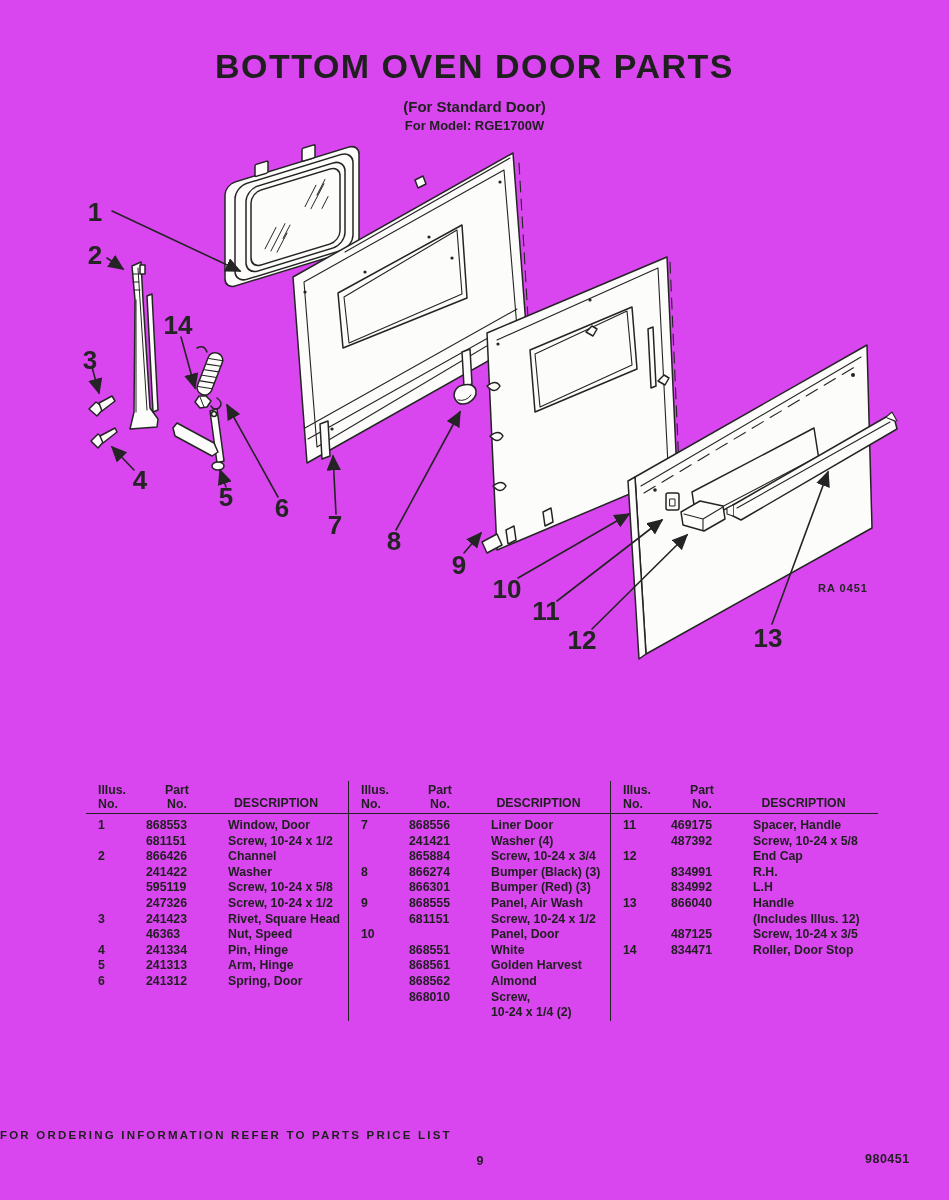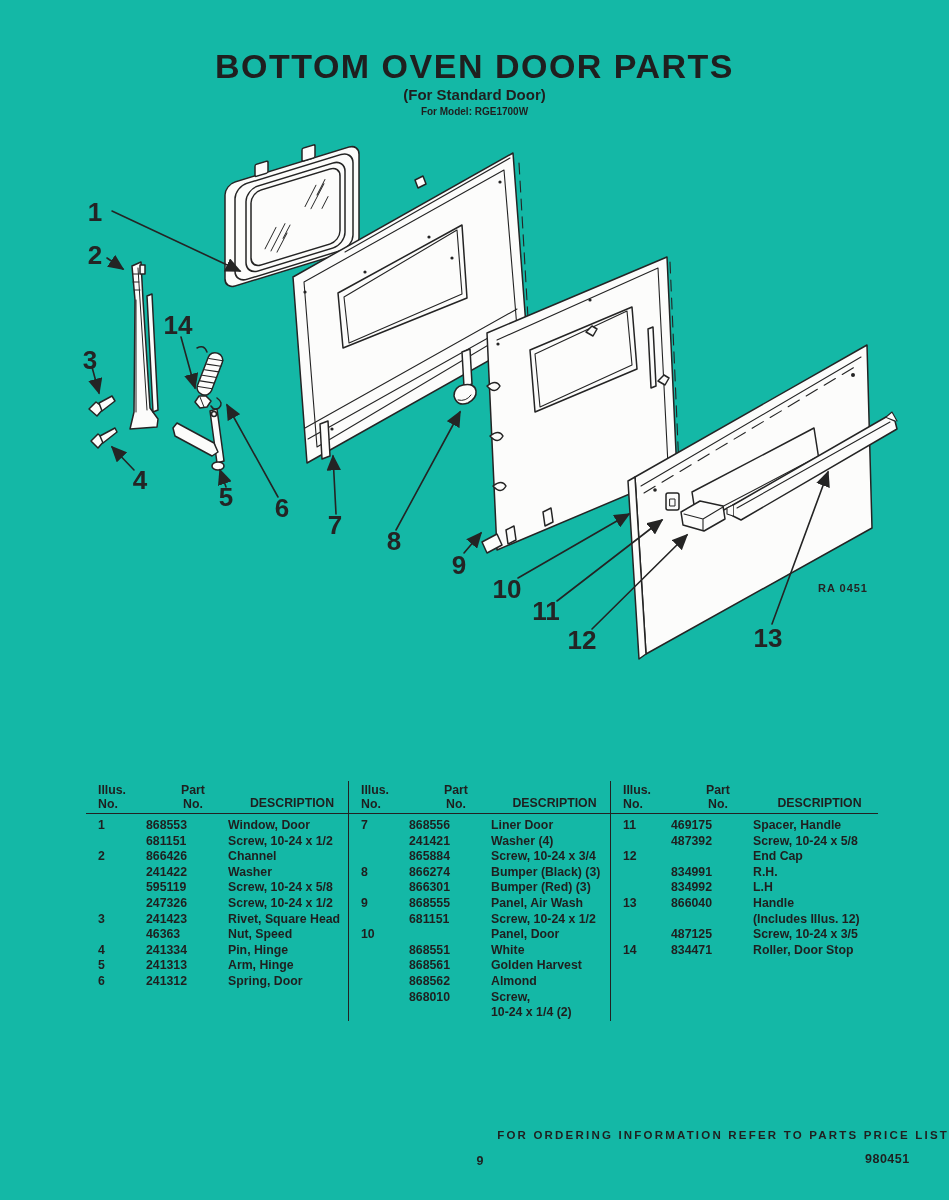--- a/index.html
+++ b/index.html
@@ -1,59 +1,59 @@
 <!DOCTYPE html>
 <html><head>
 <meta charset="utf-8">
 <style>
   html,body{margin:0;padding:0;background:#e8e8e8;}
   .page{
     position:relative;width:949px;height:1200px;margin:0 auto;
-    background:#14b8a6;color:#1f1f1f;overflow:hidden;
+    background:#d946ef;color:#1f1f1f;overflow:hidden;
     font-family:"Liberation Sans", sans-serif;
   }
   
   .doc-header{position:absolute;left:0;top:48px;width:949px;text-align:center;}
   .doc-title{font-size:34px;font-weight:bold;letter-spacing:1.5px;line-height:36px;}
-  .doc-subtitle{font-size:15px;font-weight:bold;margin-top:2px;}
-  .doc-model{font-size:10px;font-weight:bold;margin-top:3px;}
+  .doc-subtitle{font-size:15px;font-weight:bold;margin-top:14px;}
+  .doc-model{font-size:13px;font-weight:bold;margin-top:3px;}
   
   .diagram-svg{position:absolute;left:0;top:0;width:949px;height:710px;}
   .diagram-svg path,.diagram-svg rect,.diagram-svg polygon,.diagram-svg line,.diagram-svg polyline,.diagram-svg circle,.diagram-svg ellipse{
     vector-effect:none;
   }
   .callout-num{font-family:"Liberation Sans",sans-serif;font-size:26px;font-weight:bold;fill:#242424;}
   .ref-code{font-family:"Liberation Sans",sans-serif;font-size:11px;font-weight:bold;letter-spacing:1px;fill:#242424;}
   
   .parts-table{
     position:absolute;left:86px;top:781px;width:792px;height:240px;
     display:grid;grid-template-columns:262px 262px 268px;
   }
   .pgroup{position:relative;}
   .pgroup.bordered{border-left:1.6px solid #222;}
   .phead{
-    display:grid;grid-template-columns:42px 70px 1fr;column-gap:18px;
+    display:grid;grid-template-columns:42px 70px 1fr;column-gap:2px;
     padding:0 10px 2px 12px;border-bottom:1.6px solid #222;
     font-size:12.3px;font-weight:bold;line-height:13.5px;height:30px;
     align-items:end;
   }
   .phead .hcol{display:flex;flex-direction:column;justify-content:flex-end;}
   .phead .hc2{text-align:center;}
   .phead .hc3{text-align:center;padding-bottom:0.5px;}
   .pbody{padding:4px 8px 0 12px;}
   .prow{
     display:grid;grid-template-columns:42px 70px 1fr;column-gap:6px;
     font-size:12.3px;font-weight:bold;line-height:15.6px;
   }
   .c-illus{text-align:left;}
   .c-part{}
   .c-desc{padding-left:6px;white-space:nowrap;}
   
   .order-note{
-    position:absolute;left:0;top:1129px;width:949px;text-align:right;
+    position:absolute;left:0;top:1129px;width:949px;text-align:left;
     font-size:11.5px;font-weight:bold;letter-spacing:2.2px;
   }
   .page-num{position:absolute;left:460px;top:1154px;width:40px;text-align:center;font-size:12.5px;font-weight:bold;}
   .doc-num{position:absolute;left:820px;top:1152px;font-size:12.5px;font-weight:bold;letter-spacing:0.5px;margin-left:45px;}
 </style>
 </head>
 <body>
 
 <div class="page">
 

